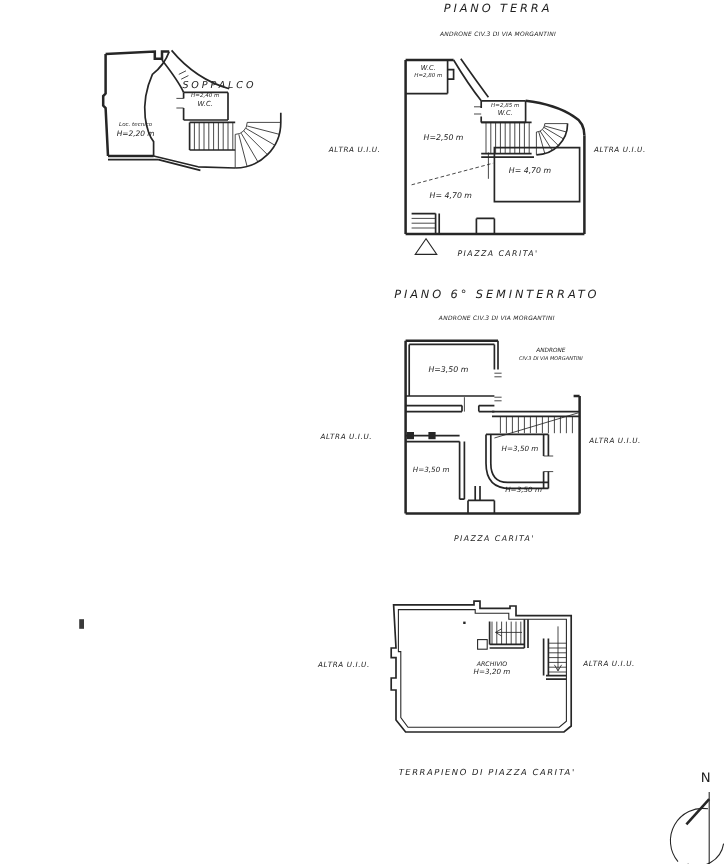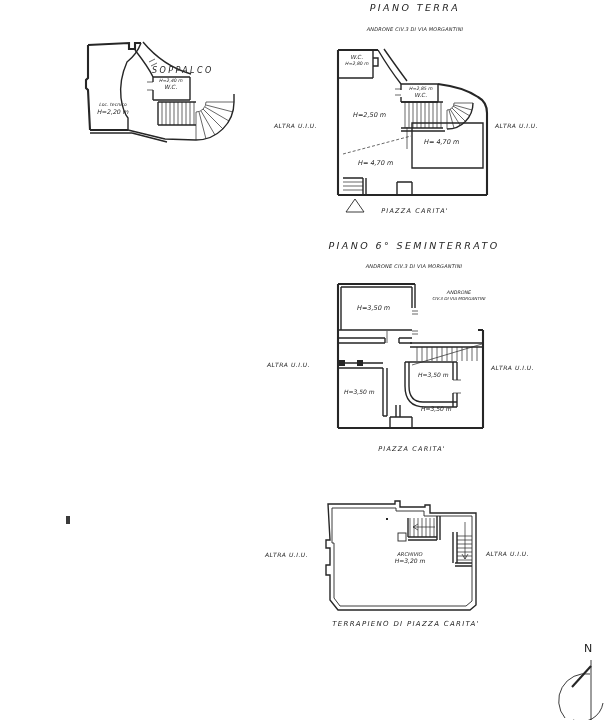--- a/index.html
+++ b/index.html
@@ -171,21 +171,21 @@
     <rect class="w1" x="78" y="33" width="8" height="8"></rect>
     <rect class="fillb" x="66" y="18" width="2" height="2"></rect>
   </svg>
 
   <div class="lbl ctr" style="left:384px;top:551px;width:52px;">
     <div style="font-size:5.2px;">ARCHIVIO</div>
     <div style="font-size:6px;">H=3,20 m</div>
   </div>
   <div class="lbl" style="left:265px;top:551px;font-size:6px;letter-spacing:0.5px;">ALTRA U.I.U.</div>
   <div class="lbl" style="left:486px;top:550px;font-size:6px;letter-spacing:0.5px;">ALTRA U.I.U.</div>
-  <div class="lbl ctr" style="left:318px;top:620px;width:176px;font-size:7px;letter-spacing:1.3px;text-align:center;">TERRAPIENO DI PIAZZA CARITA'</div>
+  <div class="lbl ctr" style="left:318px;top:640px;width:176px;font-size:7px;letter-spacing:1.3px;text-align:center;">TERRAPIENO DI PIAZZA CARITA'</div>
 
   <div class="lbl" style="left:584px;top:642px;font-size:11px;font-style:normal;">N</div>
   <svg style="left:560px;top:640px;" width="47" height="80" viewBox="0 0 47 80">
     <path class="w1" d="M31,20 L31,80"></path>
     <path class="w2" d="M12,47 L31,26"></path>
     <path class="w1" d="M5,78 A27,27 0 0 1 30,34"></path>
     <path class="w1" d="M13,80 A22,22 0 0 0 43,63"></path>
   </svg>
 
   <div class="speck" style="left:66px;top:516px;width:4px;height:8px;"></div>

